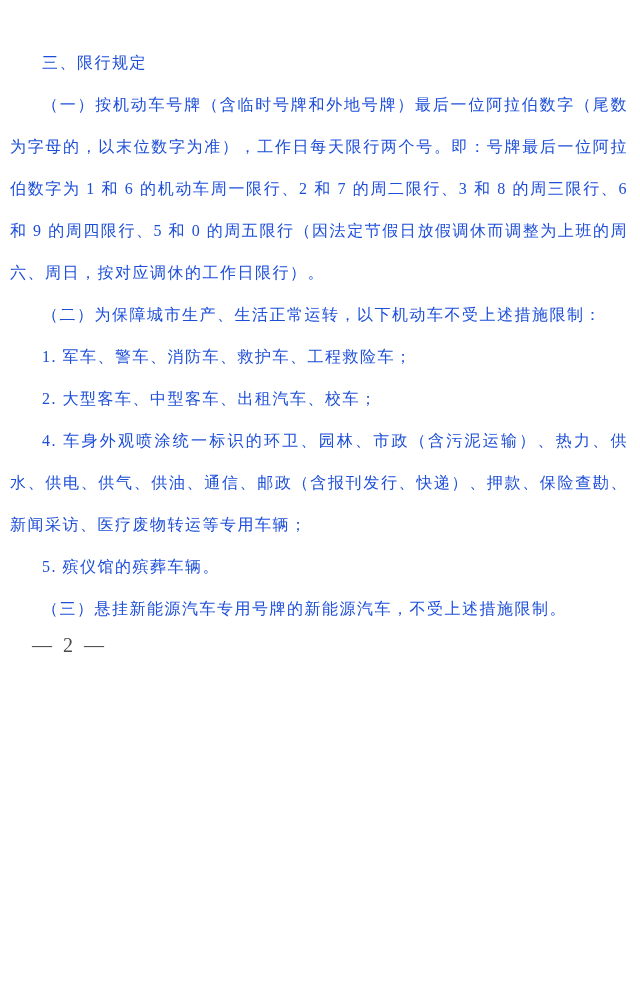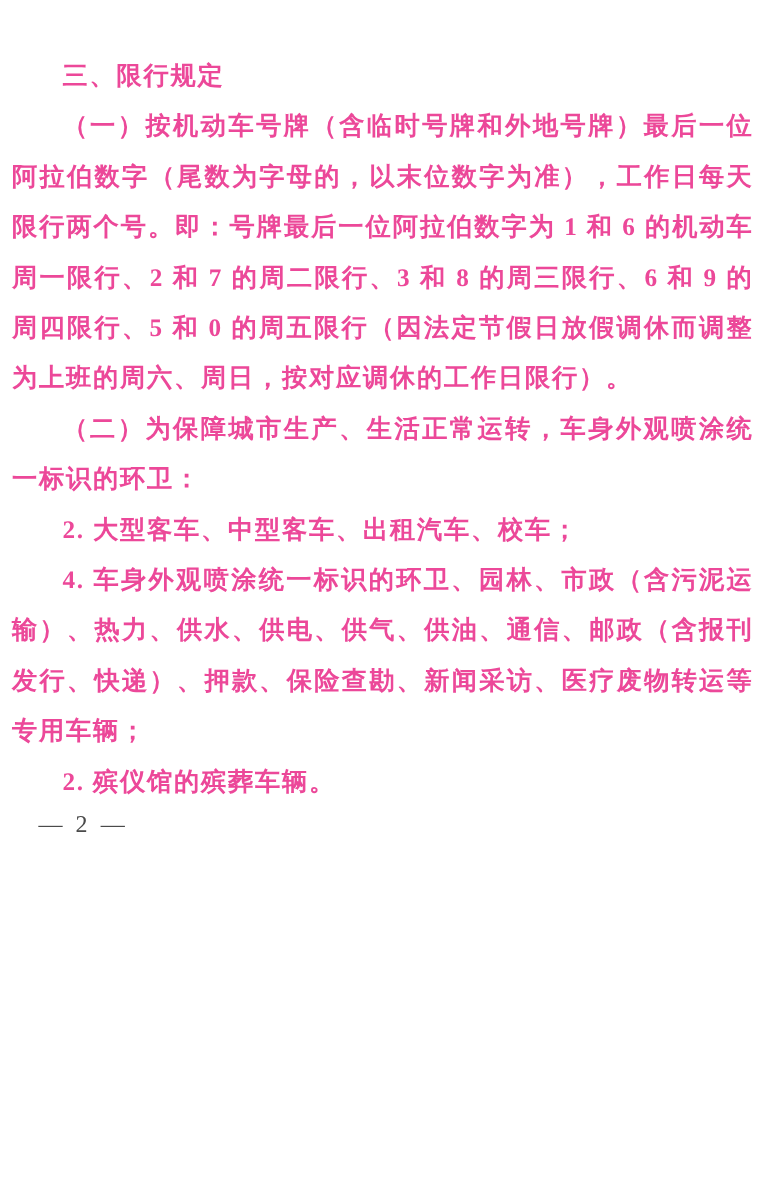--- a/index.html
+++ b/index.html
@@ -16,29 +16,28 @@
   .page {
     box-sizing: border-box;
     width: 640px;
     height: 993px;
     padding: 42px 12px 0 10px;
     background: #ffffff;
     color: #454545;
   }
   .para {
     margin: 0;
-    font-size: 21px;
+    font-size: 16px;
     line-height: 42px;
     letter-spacing: 1.5px;
     text-align: justify;
     text-justify: inter-ideograph;
     text-indent: 2em;
-    color: #ec4899;
+    color: #1d4ed8;
     word-break: break-all;
-    font-weight: bold;
   }
   .heading {
     text-align: left;
   }
   .page-number {
     margin-top: 2px;
     padding-left: 22px;
     font-size: 20px;
     line-height: 26px;
     letter-spacing: 3px;
@@ -47,26 +46,28 @@
   }
 </style>
 </head>
 <body>
 
 <div class="page">
   <p class="para heading">三、限行规定</p>
 
   <p class="para">（一）按机动车号牌（含临时号牌和外地号牌）最后一位阿拉伯数字（尾数为字母的，以末位数字为准），工作日每天限行两个号。即：号牌最后一位阿拉伯数字为 1 和 6 的机动车周一限行、2 和 7 的周二限行、3 和 8 的周三限行、6 和 9 的周四限行、5 和 0 的周五限行（因法定节假日放假调休而调整为上班的周六、周日，按对应调休的工作日限行）。</p>
 
-  <p class="para">（二）为保障城市生产、生活正常运转，车身外观喷涂统一标识的环卫：</p>
+  <p class="para">（二）为保障城市生产、生活正常运转，以下机动车不受上述措施限制：</p>
 
+  <p class="para">1. 军车、警车、消防车、救护车、工程救险车；</p>
 
   <p class="para">2. 大型客车、中型客车、出租汽车、校车；</p>
 
 
   <p class="para">4. 车身外观喷涂统一标识的环卫、园林、市政（含污泥运输）、热力、供水、供电、供气、供油、通信、邮政（含报刊发行、快递）、押款、保险查勘、新闻采访、医疗废物转运等专用车辆；</p>
 
-  <p class="para">2. 殡仪馆的殡葬车辆。</p>
+  <p class="para">5. 殡仪馆的殡葬车辆。</p>
 
+  <p class="para">（三）悬挂新能源汽车专用号牌的新能源汽车，不受上述措施限制。</p>
 
 
   <div class="page-number">— 2 —</div>
 </div>
 
 </body></html>

